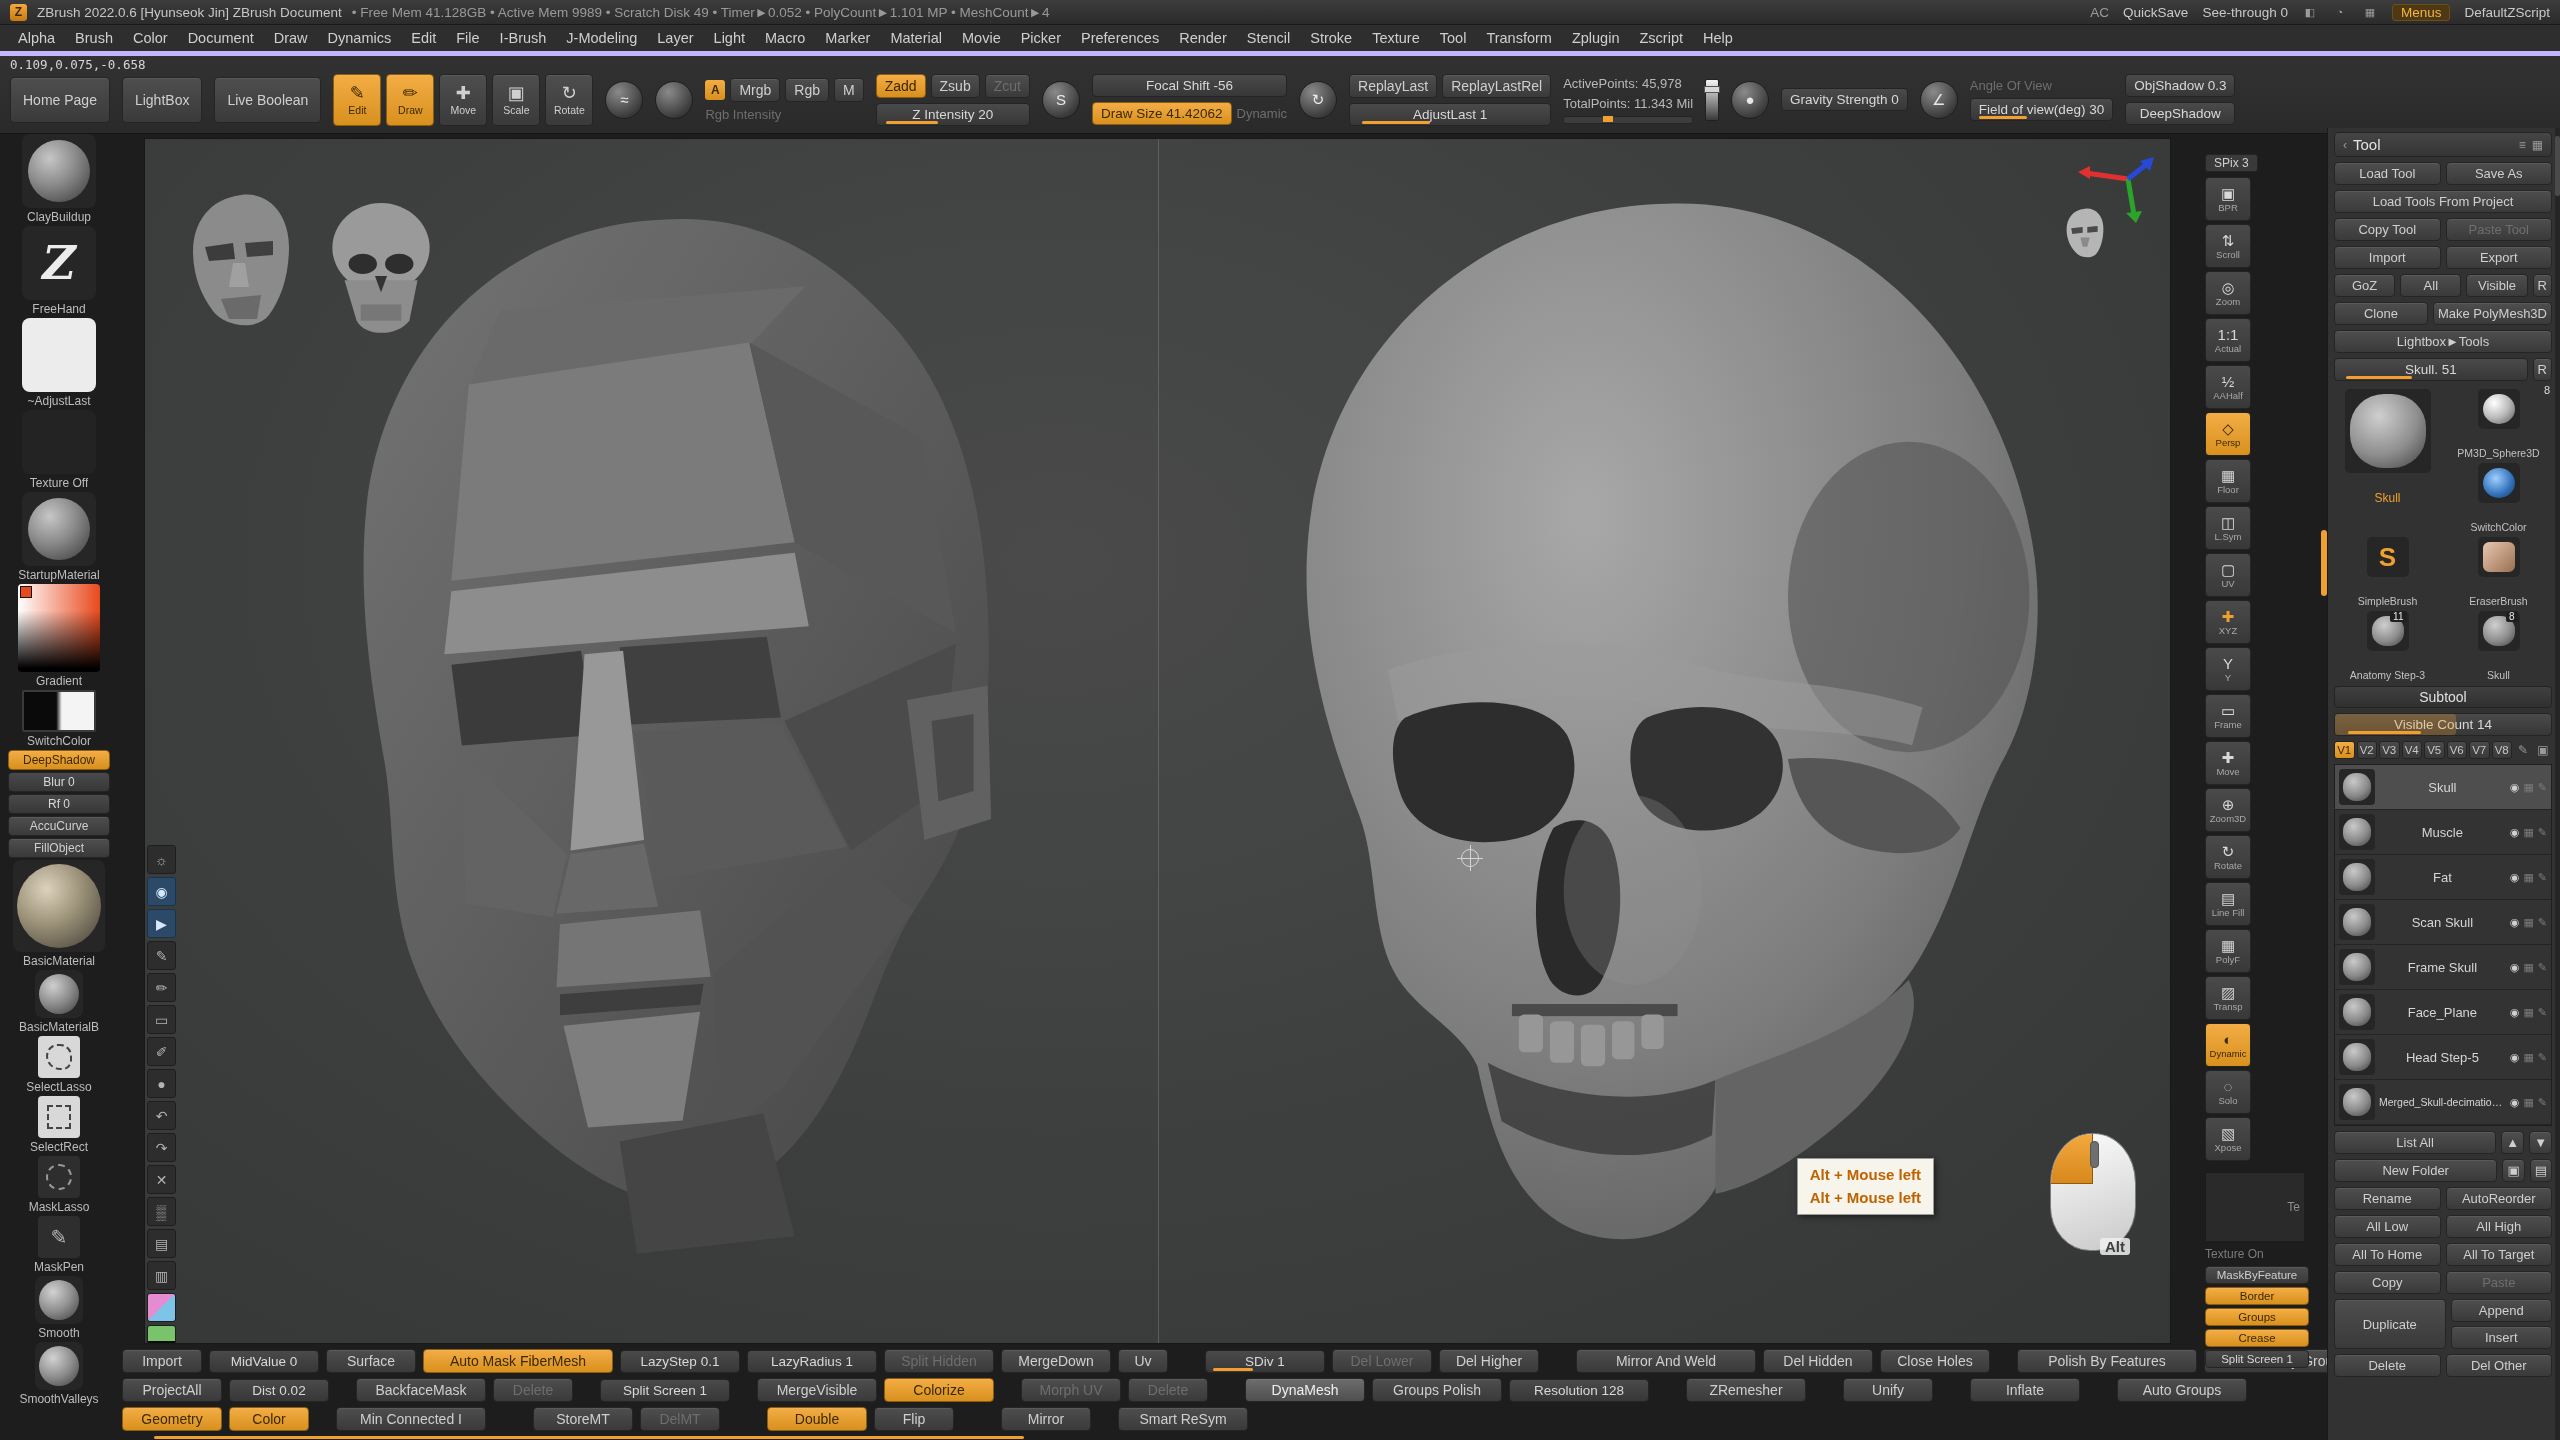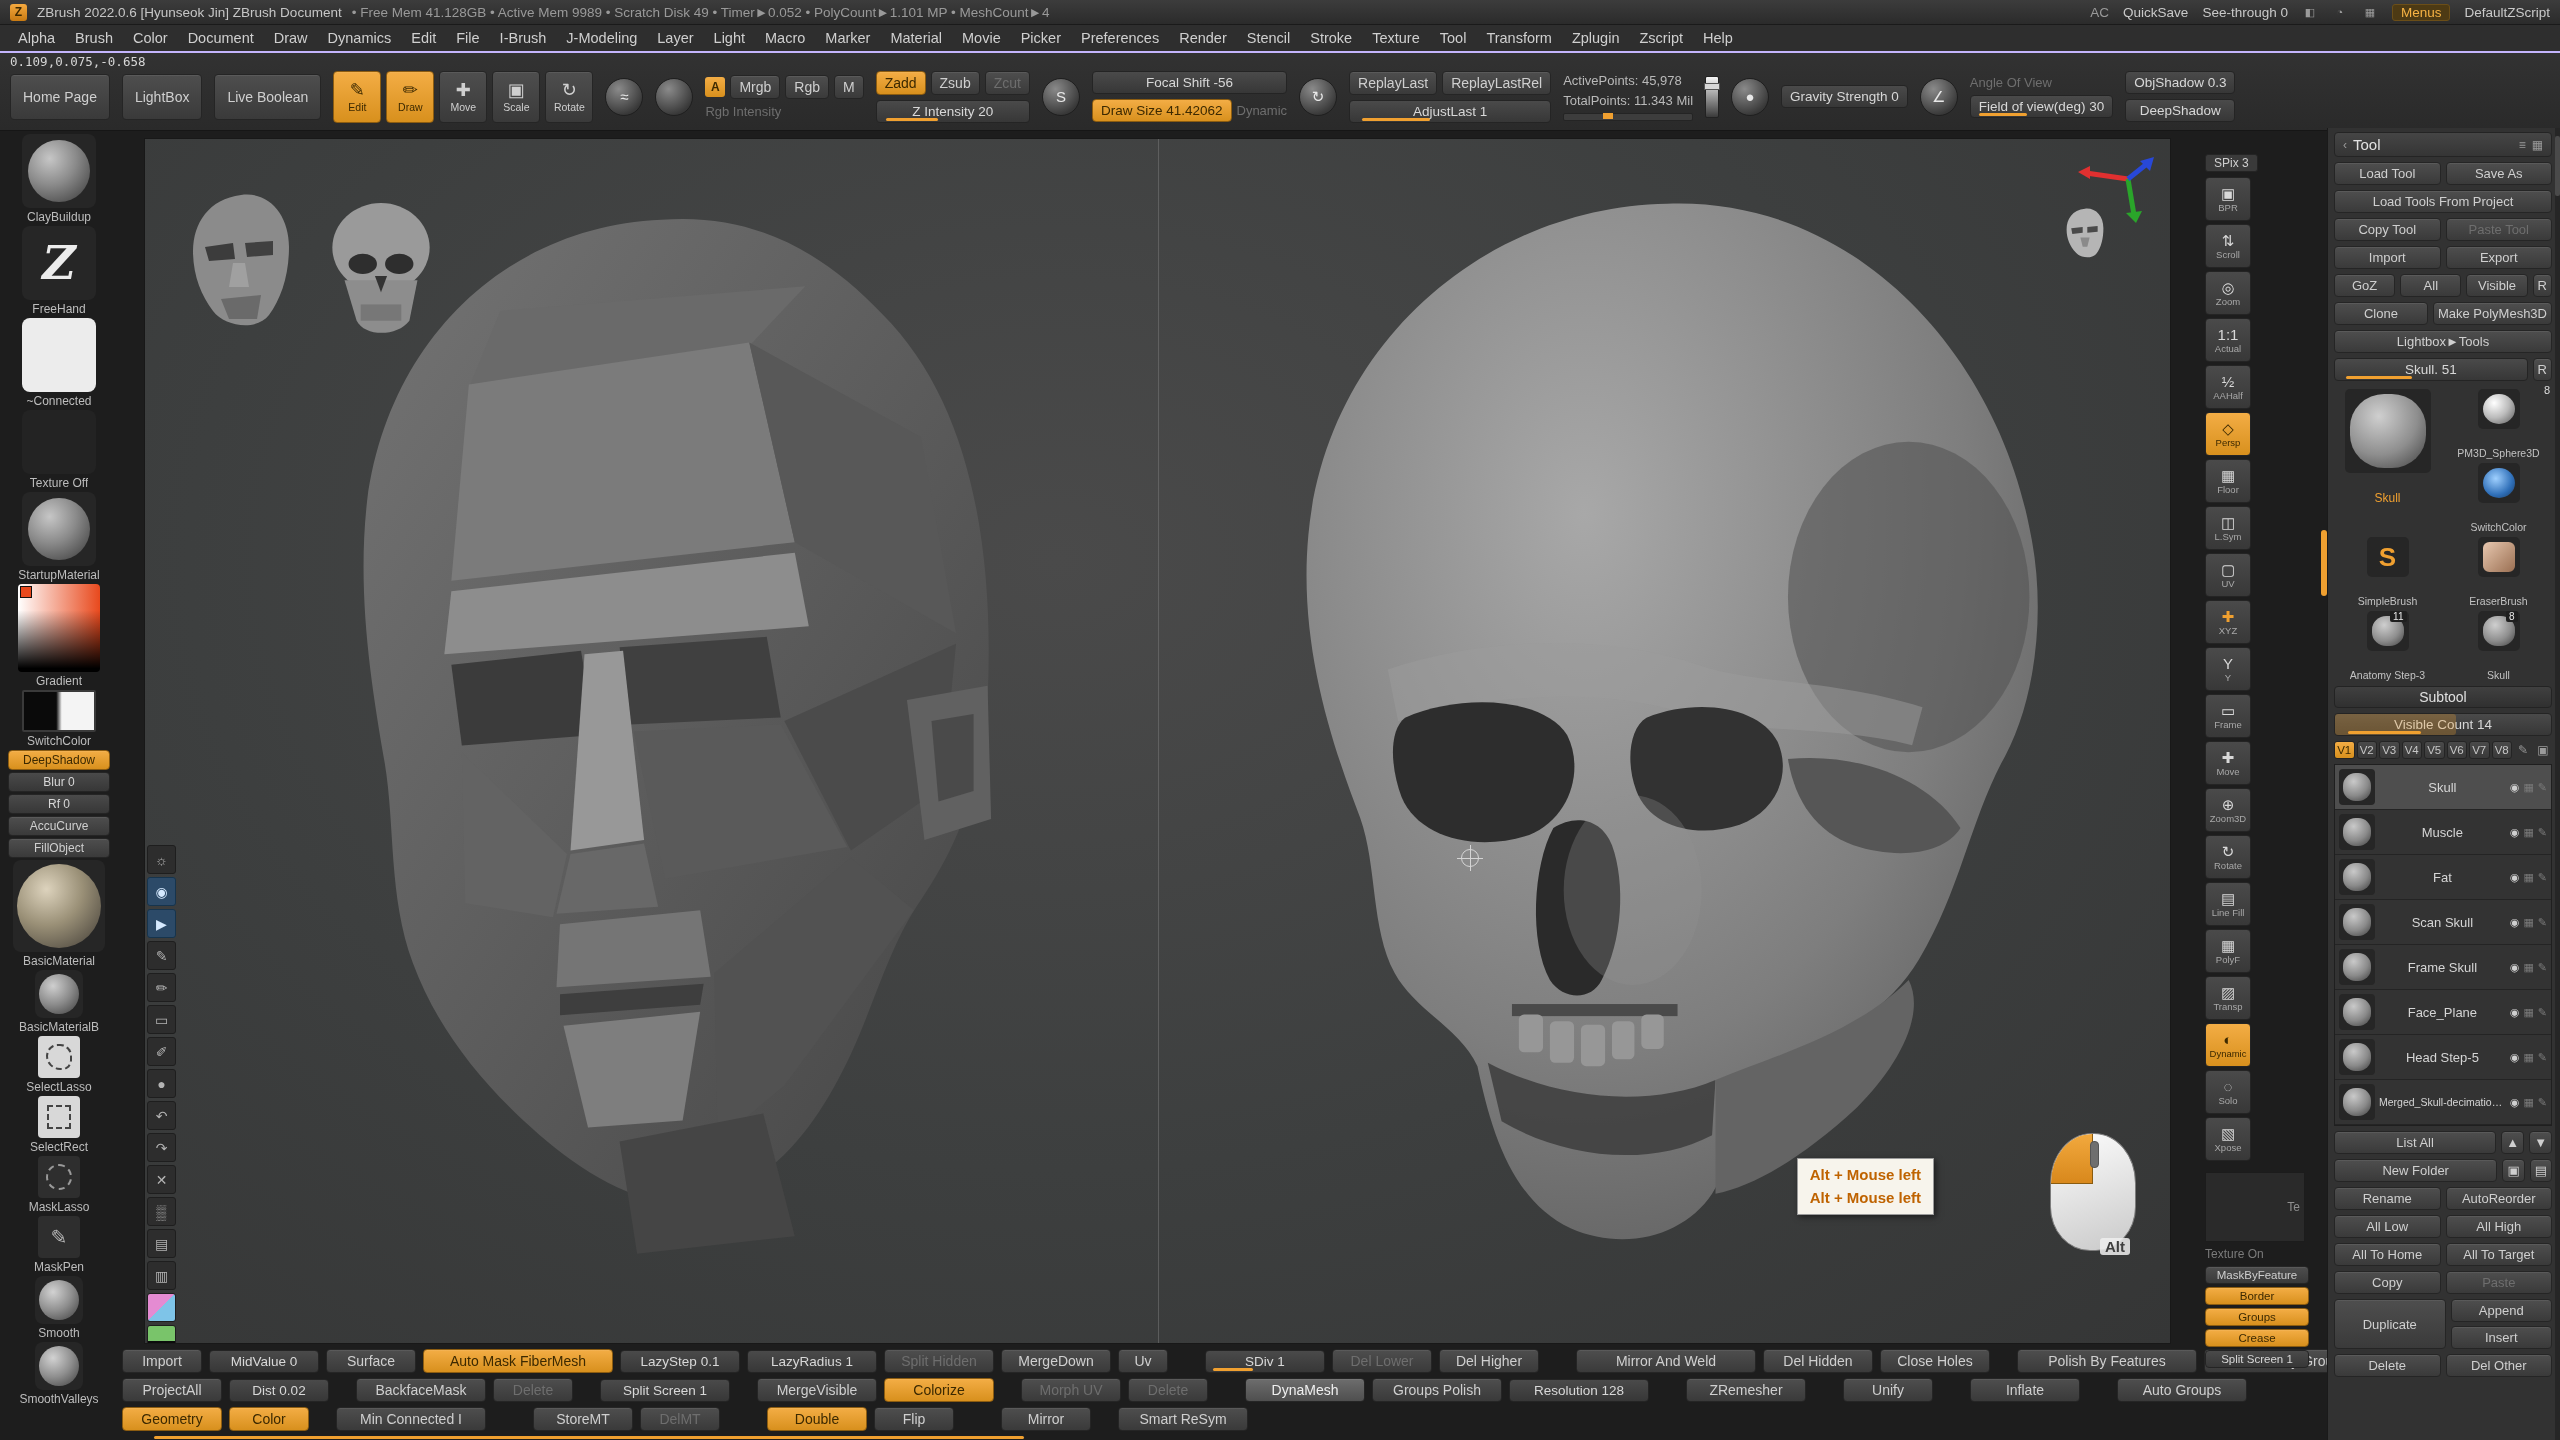--- a/index.html
+++ b/index.html
@@ -24,21 +24,21 @@
   .titlebar{height:24px;background:linear-gradient(#3c3c3c,#2b2b2b);border-bottom:1px solid #1a1a1a;
     display:flex;align-items:center;gap:10px;padding:0 10px;font-size:13.5px;}
   .logo{width:17px;height:17px;border-radius:3px;background:linear-gradient(#f5a93f,#c87a12);
     color:#3c2800;font-weight:bold;font-size:12px;display:grid;place-items:center;}
   .tb-stats{color:#999;}
   .tb-right{margin-left:auto;display:flex;align-items:center;gap:14px;}
   .tb-ic{width:16px;height:14px;display:grid;place-items:center;color:#9a9a9a;font-size:11px;}
   .menus-btn{color:#f6b244;background:#4d3a14;border:1px solid #6b4e18;border-radius:3px;padding:0 8px;}
   .tb-btn{color:#c9c9c9;}
   
-  .menubar{height:26px;background:#2e2e2e;border-bottom:2px solid #c4b5fd;display:flex;align-items:center;padding:0 8px;}
+  .menubar{height:26px;background:#2e2e2e;border-bottom:5px solid #c4b5fd;display:flex;align-items:center;padding:0 8px;}
   .menu-item{padding:2px 10px;font-size:14.5px;color:#cfcfcf;border-radius:3px;}
   
   .shelf{position:relative;height:78px;background:linear-gradient(#323232,#2a2a2a);border-bottom:1px solid #161616;
     display:flex;align-items:center;gap:12px;padding:14px 10px 4px 10px;box-sizing:border-box;}
   .coords{position:absolute;top:1px;left:10px;font-size:12.5px;color:#d6d6d6;font-family:"DejaVu Sans Mono",monospace;}
   .btn.tall{padding:14px 12px;font-size:14px;}
   .mode{width:46px;height:50px;display:flex;flex-direction:column;align-items:center;justify-content:center;gap:2px;padding:0;}
   .mode .mg{font-size:18px;line-height:1;}
   .mode .mlbl{font-size:10.5px;}
   .circle{width:36px;height:36px;border-radius:50%;background:radial-gradient(circle at 35% 28%,#8a8a8a,#383838 75%);
@@ -341,21 +341,21 @@
       <div class="pal-item">
           <div class="tm t-sphere"></div>
           <div class="plabel">ClayBuildup</div>
         </div>
           <div class="pal-item">
           <div class="tm t-stroke"></div>
           <div class="plabel">FreeHand</div>
         </div>
           <div class="pal-item">
           <div class="tm t-white"></div>
-          <div class="plabel">~Connected</div>
+          <div class="plabel">~AdjustLast</div>
         </div>
           <div class="pal-item">
           <div class="tm t-blank"></div>
           <div class="plabel">Texture Off</div>
         </div>
           <div class="pal-item">
           <div class="tm t-sphere"></div>
           <div class="plabel">StartupMaterial</div>
         </div>
           <div class="pal-item">

